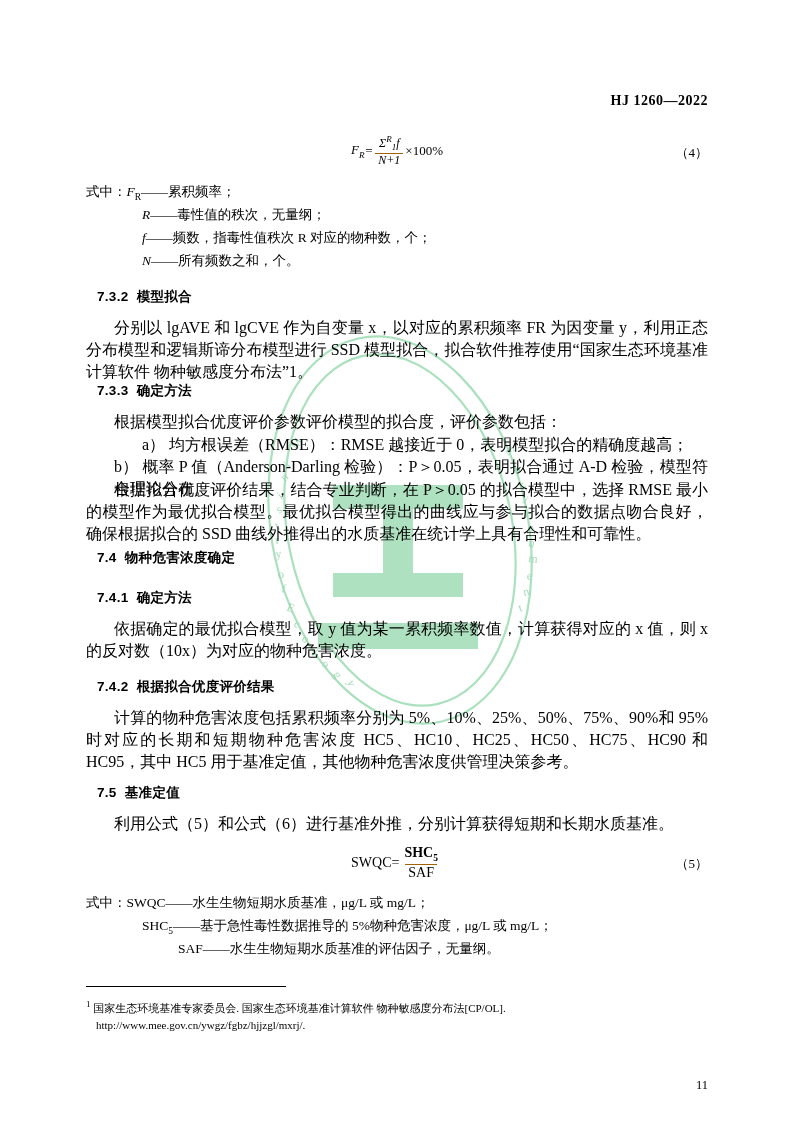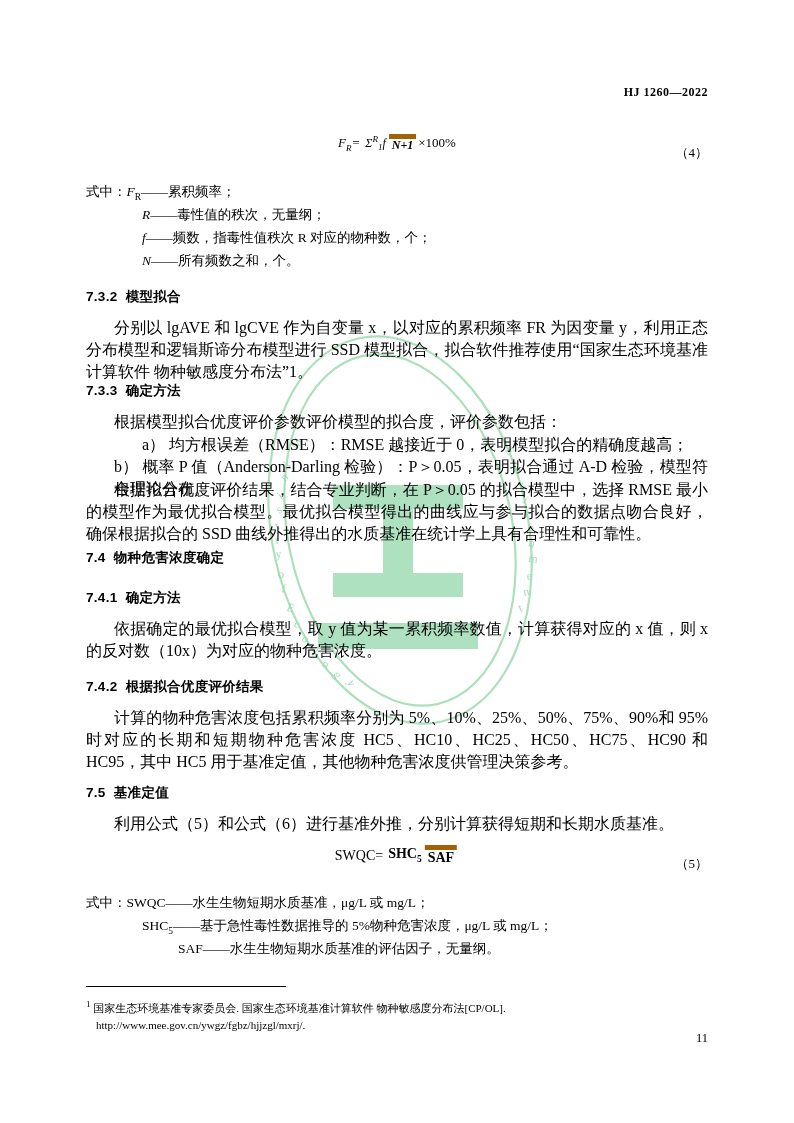--- a/index.html
+++ b/index.html
@@ -21,24 +21,24 @@
     position: absolute;
     left: 86px;
     top: 0;
     width: 622px;
     height: 1123px;
   }
 
   
   .header {
     position: absolute;
-    top: 85px;
+    top: 93px;
     right: 0;
     font-family: "Liberation Serif", serif;
-    font-size: 12px;
+    font-size: 14px;
     font-weight: bold;
     letter-spacing: 0.5px;
     margin-left: 39px;
   }
 
   
   .formula4 {
     position: absolute;
     top: 134px;
     left: 0;
@@ -51,35 +51,34 @@
     transform: translateX(-50%);
     top: 0;
     font-size: 13px;
     font-style: italic;
     display: flex;
     align-items: center;
     white-space: nowrap;
   }
   .frac {
     display: inline-flex;
-    flex-direction: row;
+    flex-direction: column;
     align-items: center;
     vertical-align: middle;
     margin: 0 2px;
     line-height: 1.15;
   }
   .frac .num {
     font-size: 12px;
     padding: 0 3px;
   }
   .frac .den {
     font-size: 12px;
-    border-top: 5px solid #a16207;
+    border-top: 1px solid #a16207;
     padding: 0 3px;
-    font-weight: bold;
   }
   .sub { font-size: 9px; vertical-align: sub; font-style: italic;}
   .eqnum {
     position: absolute;
     right: 0;
     top: 10px;
     font-size: 13px;
     font-style: normal;
   }
 
@@ -91,20 +90,21 @@
     text-align: justify;
     font-family: "Liberation Serif", "DejaVu Serif", serif;
   }
   .heading {
     position: absolute;
     font-size: 13.5px;
     font-weight: bold;
     font-family: "Liberation Sans", sans-serif;
     line-height: 20px;
     letter-spacing: 0.3px;
+    margin-left: 11px;
   }
   .indent { text-indent: 28px; }
   .defline {
     position: absolute;
     font-size: 13.5px;
     line-height: 21px;
   }
   i.v { font-style: italic; }
   .sup { font-size: 9px; vertical-align: super; }
   .subs { font-size: 9.5px; vertical-align: sub; }
@@ -141,21 +141,21 @@
     left: 0;
     top: 996px;
     width: 620px;
     font-size: 11px;
     line-height: 17px;
   }
   .footnote .fn-mark { font-size: 9px; vertical-align: super; }
   .pagenum {
     position: absolute;
     right: 0;
-    top: 1031px;
+    top: 1078px;
     font-size: 12.5px;
   }
 
   
   .watermark {
     position: absolute;
     left: 255px;
     top: 330px;
     width: 290px;
     height: 400px;

